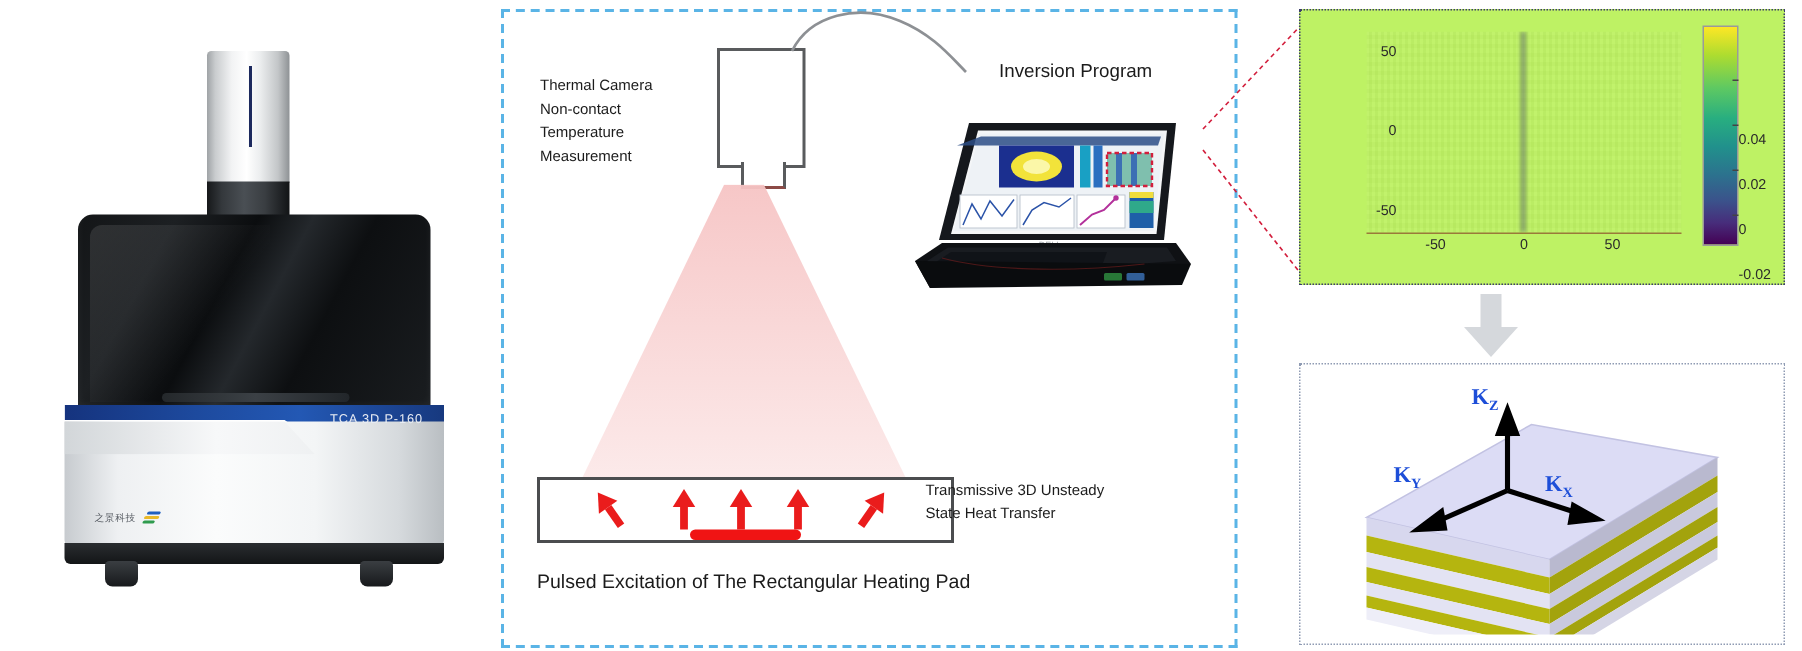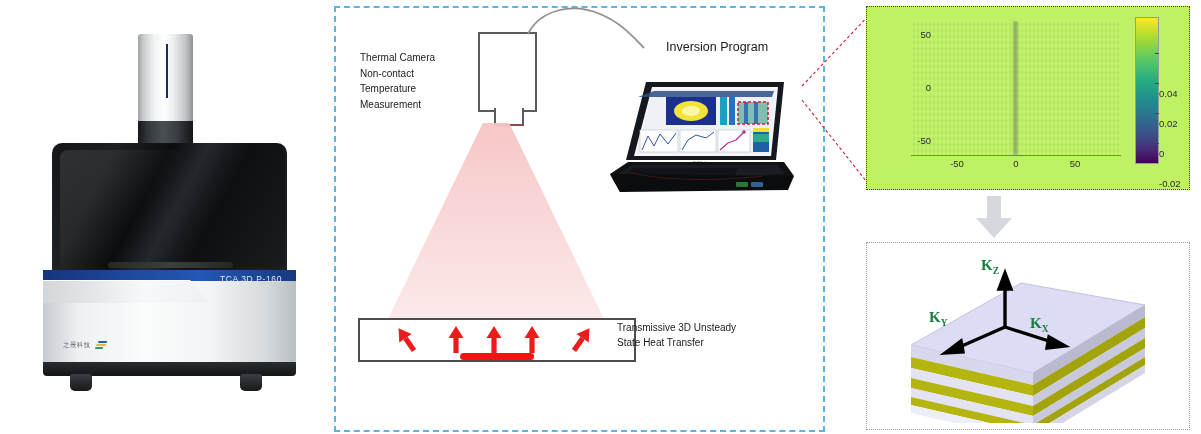--- a/index.html
+++ b/index.html
@@ -91,21 +91,21 @@
   .hm-cbar{position:absolute;left:268px;top:10px;width:22px;height:145px;border:1px solid #9a9a9a;
     background:linear-gradient(180deg,#fde725 0%,#addc30 13%,#5ec962 28%,#28ae80 42%,#21918c 55%,#2c728e 68%,#3b528b 80%,#472d7b 90%,#440154 100%);}
   .hm-cbtick{position:absolute;left:292px;font-size:9.5px;color:#2b2b2b;margin-top:41px;}
   .hm-cbdash{position:absolute;left:288px;width:4px;height:1px;background:#444;}
 
   
   #flow-arrow{left:974px;top:196px;width:40px;height:42px;}
 
   
   #structure-panel{left:866px;top:242px;width:322px;height:186px;border:1.4px dotted #8f9bb3;background:#fff;}
-  .k-lbl{position:absolute;font-family:"Liberation Serif","DejaVu Serif",serif;font-size:15px;color:#15803d;font-weight:600;}
+  .k-lbl{position:absolute;font-family:"Liberation Serif","DejaVu Serif",serif;font-size:15px;color:#1d4ed8;font-weight:600;}
   .k-lbl sub{font-size:9.5px;}
 
   .callout{position:absolute;pointer-events:none;}
 </style>
 </head>
 <body>
 
 <div class="panel" id="instrument-photo">
   <div class="inst-column">
     <div class="inst-column-slot"></div>
@@ -213,20 +213,21 @@
       <g transform="translate(198,15) rotate(35)">
         <rect x="-2.6" y="-1" width="5.2" height="15"></rect>
         <polygon points="0,-13 -7.5,-1 7.5,-1"></polygon>
       </g>
     </g>
   </svg>
   <div class="heat-pad"></div>
 
   <div class="sch-label" id="heat-transfer-label">Transmissive 3D Unsteady
 State Heat Transfer</div>
+  <div class="sch-label" id="pulsed-excitation-label">Pulsed Excitation of The Rectangular Heating Pad</div>
 </div>
 
 <svg class="callout" style="left:800px;top:8px;width:80px;height:190px;" viewBox="0 0 80 190">
   <line x1="2" y1="78" x2="70" y2="6" stroke="#d21e3c" stroke-width="1.1" stroke-dasharray="3,2.5"></line>
   <line x1="2" y1="92" x2="70" y2="178" stroke="#d21e3c" stroke-width="1.1" stroke-dasharray="3,2.5"></line>
 </svg>
 
 <div class="panel" id="heatmap-panel">
   <div class="hm-plot">
     <div class="hm-base"></div>

